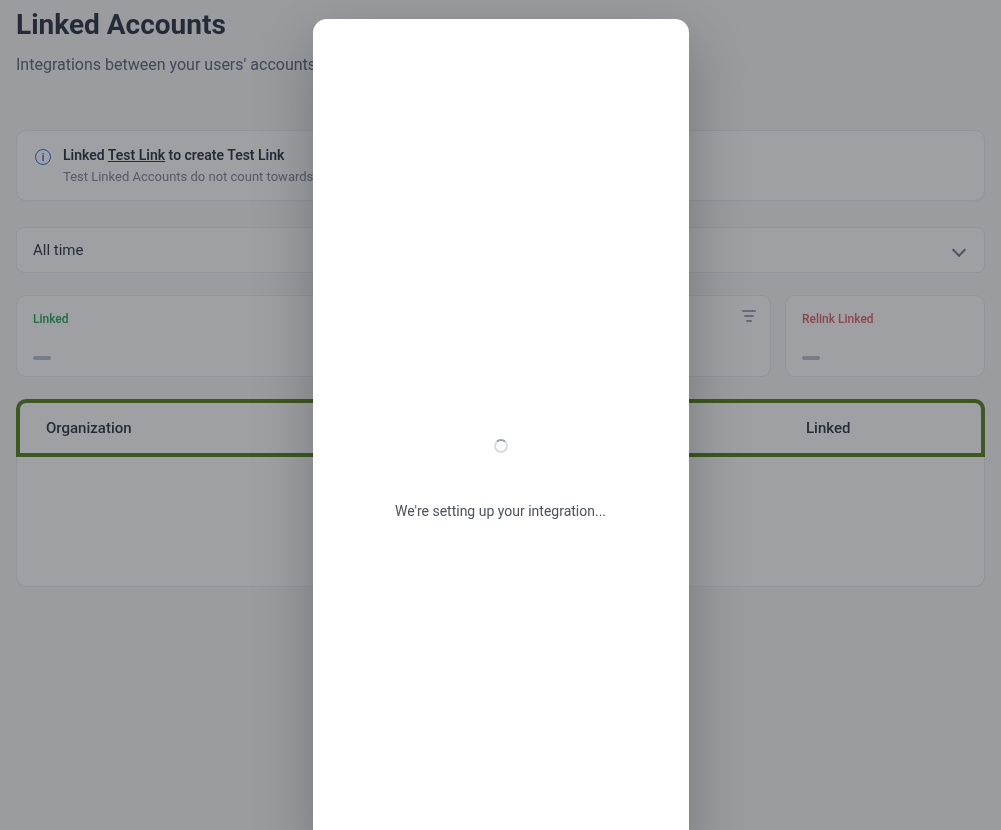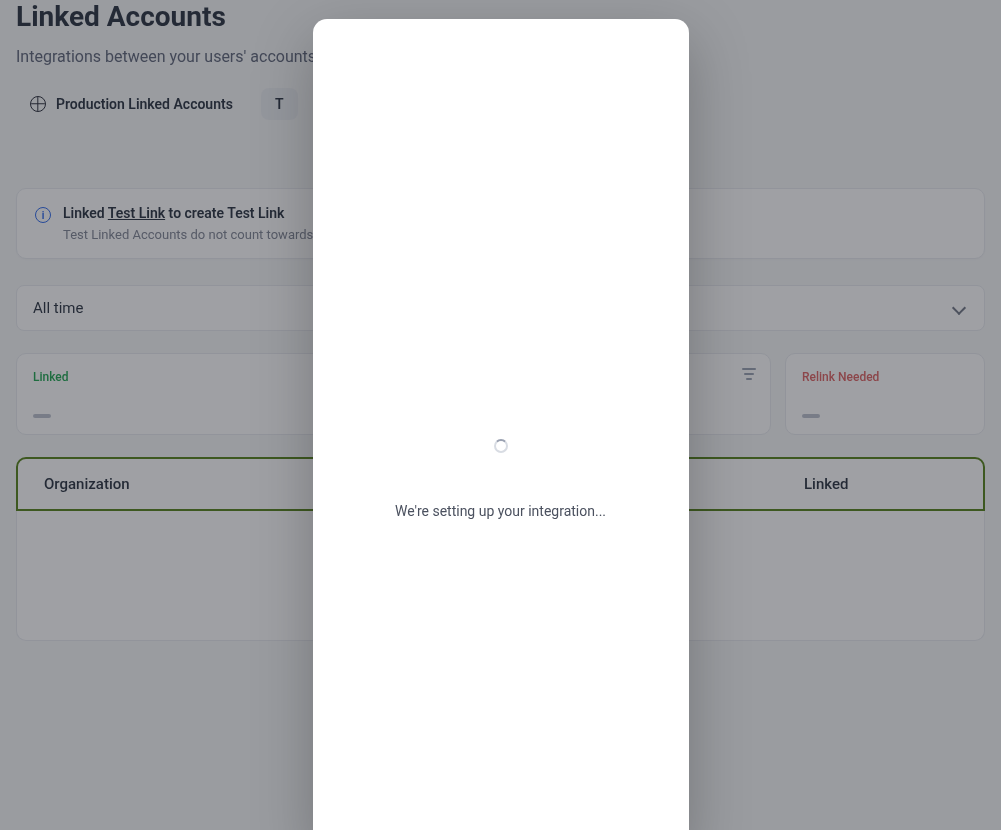--- a/index.html
+++ b/index.html
@@ -10,20 +10,21 @@
     color: #111827;
     position: relative;
   }
 
   .page { padding: 0 16px; }
 
   .page-title {
     font-size: 28px;
     font-weight: 700;
     color: #1f2937;
+    margin-top: 8px;
     margin-bottom: 14px;
   }
 
   .page-subtitle {
     font-size: 16px;
     color: #586074;
     margin-bottom: 22px;
   }
   .page-subtitle a { color: #3c63d8; text-decoration: none; }
 
@@ -121,21 +122,21 @@
     display: flex; flex-direction: column; justify-content: space-between;
   }
   .card .corner-icon span { display:block; height:2px; border-radius:1px; background:#969eaf; }
   .card .corner-icon span:nth-child(1){width:14px;}
   .card .corner-icon span:nth-child(2){width:10px; margin:0 auto;}
   .card .corner-icon span:nth-child(3){width:6px; margin:0 auto;}
 
   .table-head {
     margin-top: 22px;
     background: #fff;
-    border: 2px solid #4d7c0f;
+    border: 4px solid #4d7c0f;
     border-radius: 10px 10px 0 0;
     padding: 16px 26px;
     display: flex;
     font-size: 15px;
     color: #1f2937;
     font-weight: 500;
   }
   .table-body {
     background: #fff;
     border: 1px solid #e7eaee;
@@ -179,29 +180,20 @@
 </style>
 </head>
 <body>
 
 <div class="page">
   <h1 class="page-title">Linked Accounts</h1>
   <p class="page-subtitle">
     <span>Integrations between your users' accounts and third-party apps. </span><a href="#">How billing works</a>
   </p>
 
-  <div class="tabs">
-    <div class="tab inactive">
-      <span class="globe-icon"></span>
-      <span>Production Linked Accounts</span>
-    </div>
-    <div class="tab active">
-      <span>T</span>
-    </div>
-  </div>
 
   <div class="info-banner">
     <div class="info-icon">i</div>
     <div>
       <div class="info-title">
         <span>Linked </span><span class="underline">Test Link</span><span> to create Test Link</span>
       </div>
       <div class="info-sub">Test Linked Accounts do not count towards your billing quota and are displayed in the dashboard.</div>
     </div>
   </div>
@@ -217,21 +209,21 @@
     <div class="card">
       <div class="card-label label-linked">Linked</div>
       <div class="dash"></div>
       <div class="corner-icon">
           <span></span>
           <span></span>
           <span></span>
         </div>
     </div>
     <div class="card small">
-      <div class="card-label label-relink">Relink Needed</div>
+      <div class="card-label label-relink">Relink Linked</div>
       <div class="dash"></div>
     </div>
   </div>
 
   <div class="table-head">
     <div class="th-org">Organization</div>
     <div class="th-integration"></div>
     <div class="th-linked">Linked</div>
   </div>
   <div class="table-body"></div>

